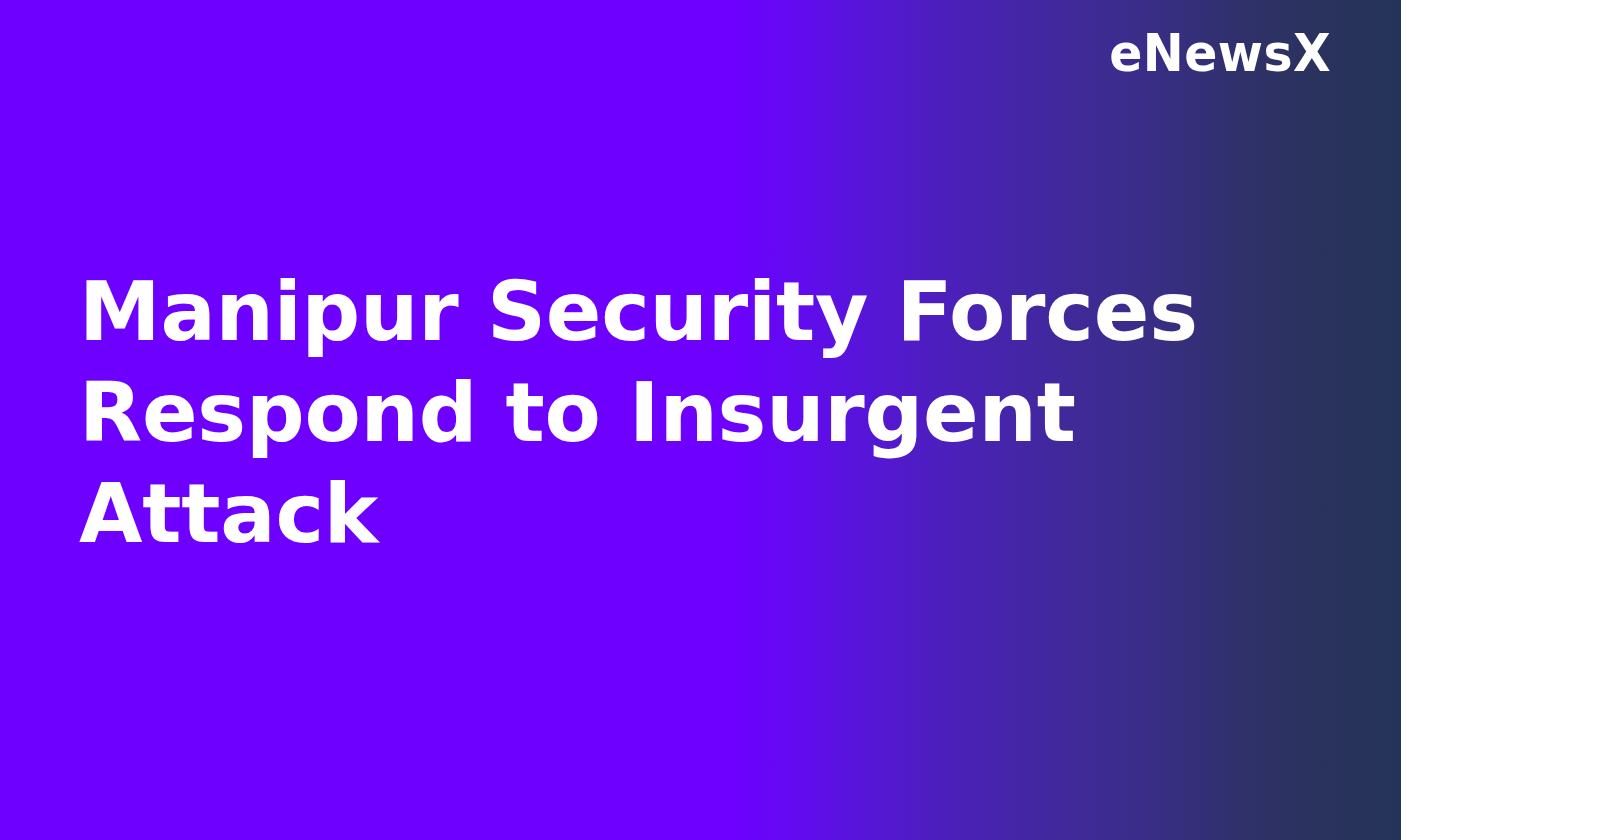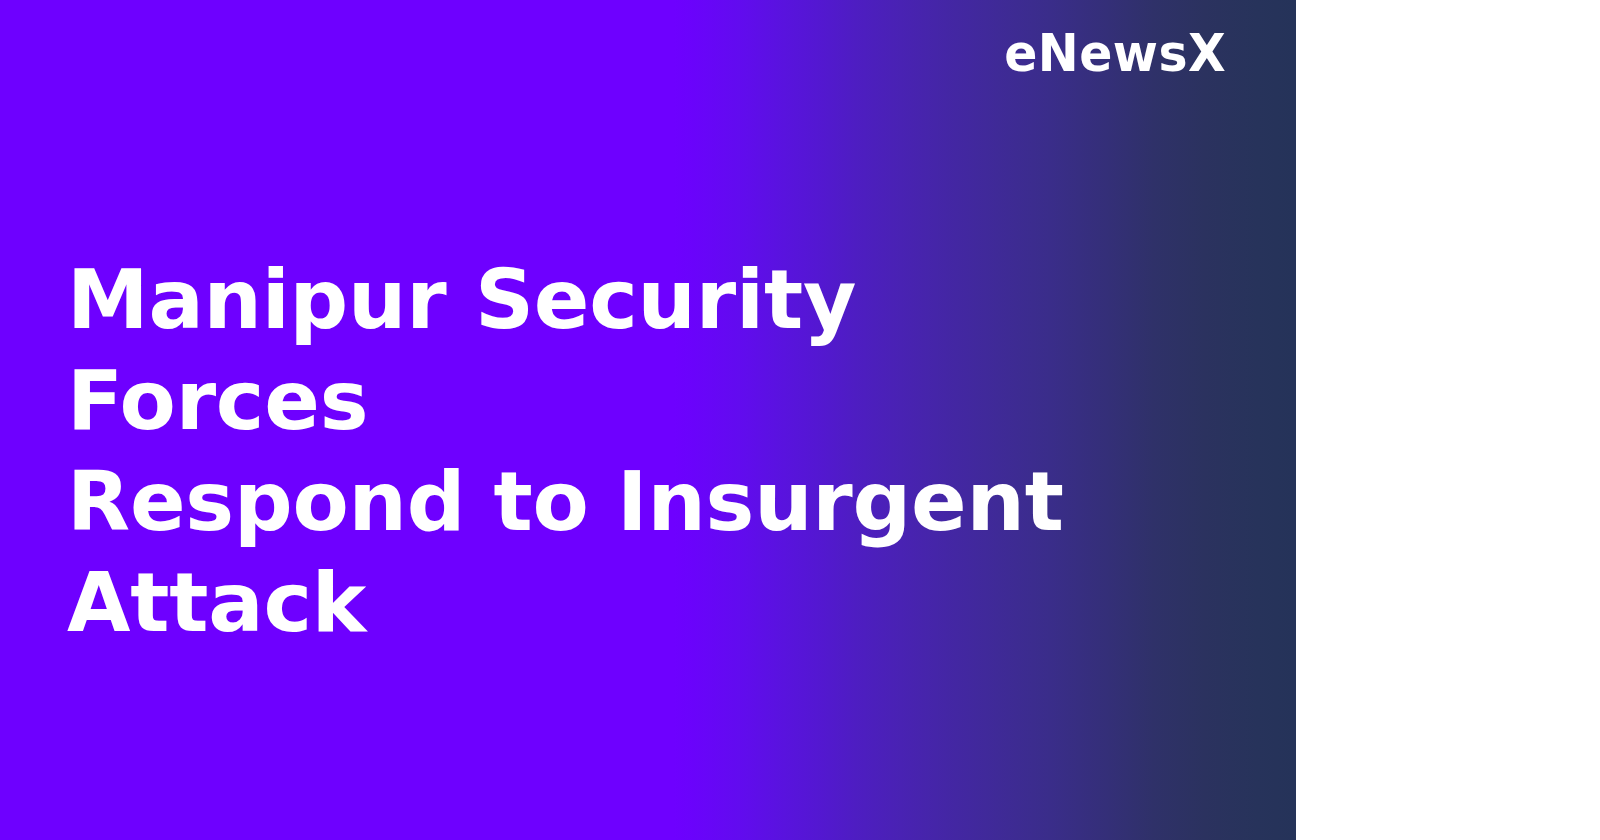--- a/index.html
+++ b/index.html
@@ -4,21 +4,21 @@
 <title>eNewsX News Card</title>
 <style>
   html, body {
     margin: 0;
     padding: 0;
     background: #ffffff;
   }
 
   #card {
     position: relative;
-    width: 1296px;
+    width: 1401px;
     height: 840px;
     overflow: hidden;
     
     background-image: linear-gradient(
       to right,
       #6e00ff 0%,
       #6e00ff 52%,
       #6a03fb 53.5%,
       #620bef 57%,
       #5a12e0 60%,
@@ -65,21 +65,21 @@
 
   
   #headline-block {
     position: absolute;
     left: 62px;
     top: 244px;
     right: 120px;
   }
 
   #headline {
-    margin: 5px;
+    margin: 17px;
     color: #ffffff;
     font-family: "DejaVu Sans", "Liberation Sans", sans-serif;
     font-size: 82px;
     font-weight: 700;
     line-height: 101px;
     letter-spacing: -0.2px;
     white-space: pre-line;
   }
 </style>
 </head>

